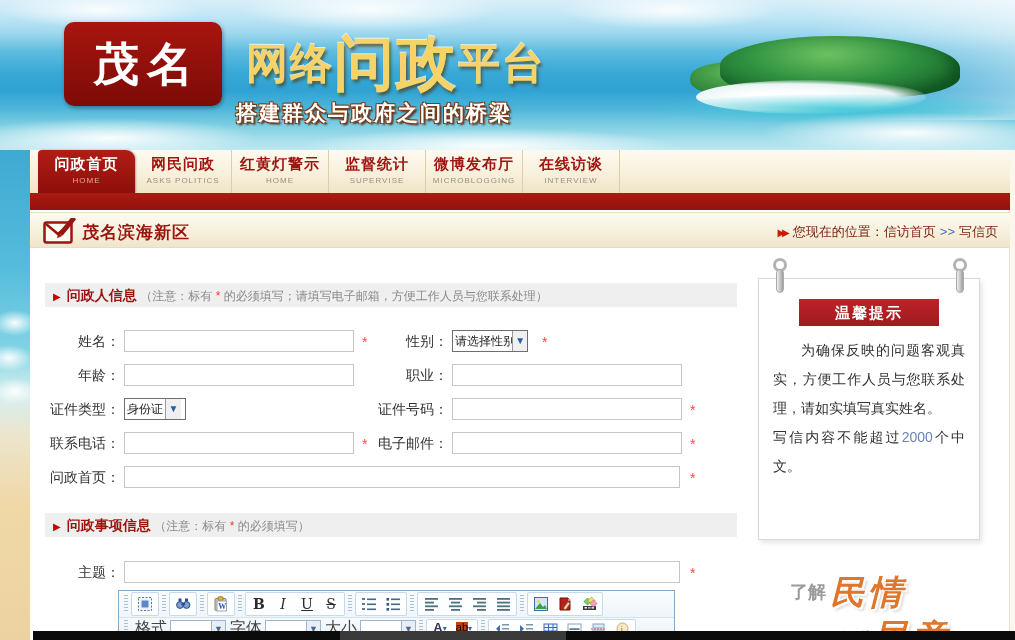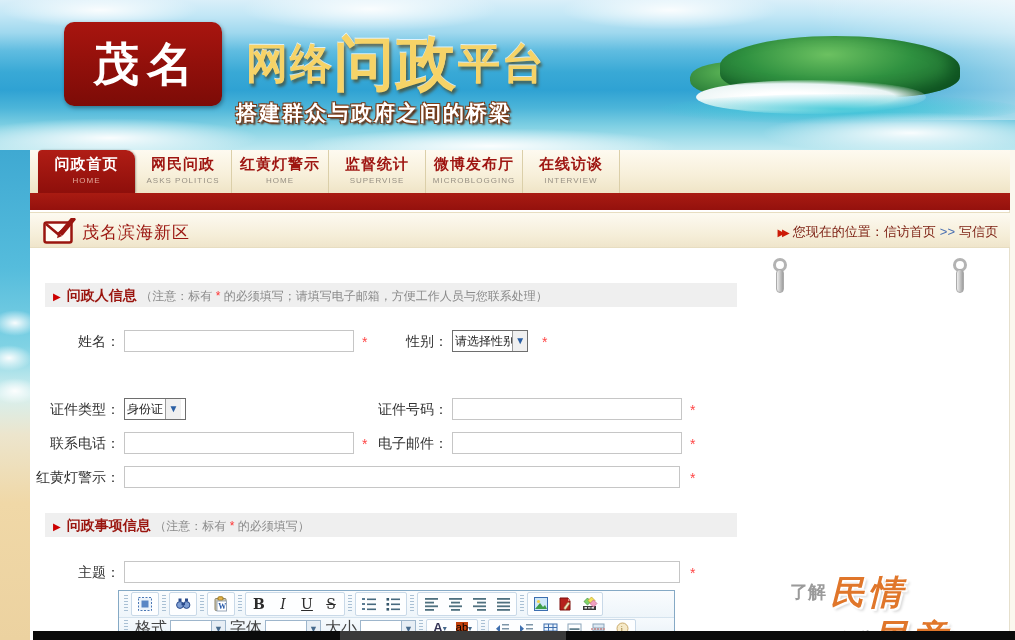--- a/index.html
+++ b/index.html
@@ -52,21 +52,21 @@
   .tab.active { background:linear-gradient(180deg,#b01d15,#8e0f0b); border-radius:4px 9px 0 0; border-right:none; box-shadow:1px 0 2px rgba(0,0,0,.3); }
   .tab.active .zh { color:#fff; }
   .tab.active .en { color:#e3a99b; }
   .redbar { position:absolute; left:0; top:43px; width:980px; height:17px; background:linear-gradient(180deg,#a91b12,#94110d); }
 
   
   .secbar { position:absolute; left:0; top:62px; width:980px; height:36px;
     background:linear-gradient(180deg,#fdfaf1 0%,#f5edd7 70%,#efe5cb 100%);
     border-top:1px solid #e7ddc1; border-bottom:1px solid #e7ddc1; }
   .secbar .mail-ico { position:absolute; left:13px; top:5px; }
-  .secbar .sec-title { position:absolute; left:52px; top:8px; font-size:17px; font-weight:normal; color:#9a150f; letter-spacing:1px; }
+  .secbar .sec-title { position:absolute; left:52px; top:8px; font-size:17px; font-weight:bold; color:#9a150f; letter-spacing:1px; }
   .crumb { position:absolute; right:12px; top:10px; font-size:13px; color:#7b1d10; }
   .crumb .tri { color:#cc1a06; font-size:10px; letter-spacing:-3px; margin-right:6px; }
   .crumb .sep { color:#4a6fb0; margin:0 4px; }
   .crumb a { color:#7b1d10; text-decoration:none; }
 
   
   .sec-strip { position:absolute; left:15px; width:692px; height:24px; background:#efefef; line-height:24px; font-size:13px; white-space:nowrap; }
   .sec-strip .arr { color:#c00; font-size:10px; margin:0 6px 0 8px; }
   .sec-strip b { color:#9a150f; font-size:14px; }
   .sec-strip .note { color:#8a8a8a; font-size:12px; }
@@ -215,20 +215,26 @@
       <input class="tinput c1-input" style="">
       <span class="star c1-star">*</span>
       <span class="flabel c2-label">性别：</span>
       <span class="sel" style="left:422px;width:76px;">
           <span class="sel-text">请选择性别</span>
           <span class="sel-arrow">▼</span>
         </span>
       <span class="star g-star">*</span>
     </div>
 
+    <div class="frow" style="top:214px;">
+      <span class="flabel c1-label">年龄：</span>
+      <input class="tinput c1-input" style="">
+      <span class="flabel c2-label">职业：</span>
+      <input class="tinput c2-input" style="">
+    </div>
 
     <div class="frow" style="top:248px;">
       <span class="flabel c1-label">证件类型：</span>
       <span class="sel" style="left:94px;width:62px;">
           <span class="sel-text">身份证</span>
           <span class="sel-arrow">▼</span>
         </span>
       <span class="flabel c2-label">证件号码：</span>
       <input class="tinput c2-input" style="">
       <span class="star c2-star">*</span>
@@ -237,21 +243,21 @@
     <div class="frow" style="top:282px;">
       <span class="flabel c1-label">联系电话：</span>
       <input class="tinput c1-input" style="">
       <span class="star c1-star">*</span>
       <span class="flabel c2-label">电子邮件：</span>
       <input class="tinput c2-input" style="">
       <span class="star c2-star">*</span>
     </div>
 
     <div class="frow" style="top:316px;">
-      <span class="flabel c1-label">红黄灯警示：</span>
+      <span class="flabel c1-label">问政首页：</span>
       <input class="tinput wide-input" style="">
       <span class="star c2-star">*</span>
     </div>
 
     <div class="sec-strip" style="top:363px;">
       <span class="arr">▶</span><b>问政事项信息</b>
       <span class="note"><span>（注意：标有 </span><span class="st">*</span><span> 的必须填写）</span></span>
     </div>
 
     <div class="frow" style="top:411px;">
@@ -461,20 +467,27 @@
     </div>
 
     <div class="ring" style="left:742px;top:108px;">
         <div class="head"></div>
         <div class="stem"></div>
       </div>
     <div class="ring" style="left:922px;top:108px;">
         <div class="head"></div>
         <div class="stem"></div>
       </div>
+    <div class="tipbox">
+      <div class="tip-banner">温馨提示</div>
+      <div class="tip-text">
+        <div class="p1">为确保反映的问题客观真实，方便工作人员与您联系处理，请如实填写真实姓名。</div>
+        <div class="p2"><span>写信内容不能超过</span><span class="num">2000</span><span>个中文。</span></div>
+      </div>
+    </div>
 
     <div class="slogan slogan1"><span class="pre">了解</span> <span class="word">民情</span></div>
     <div class="slogan slogan2"><span class="pre" style="font-size:14px;">倾听</span> <span class="word">民意</span></div>
 
   </div>
 
   <div class="bottombar">
       <div class="seg"></div>
     </div>
 

